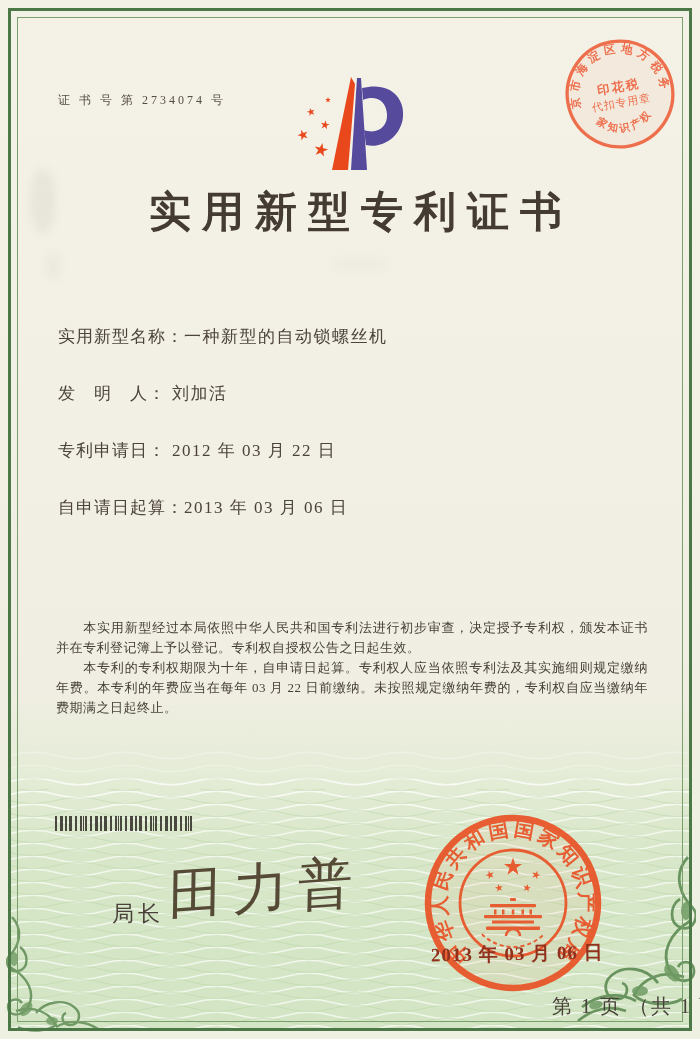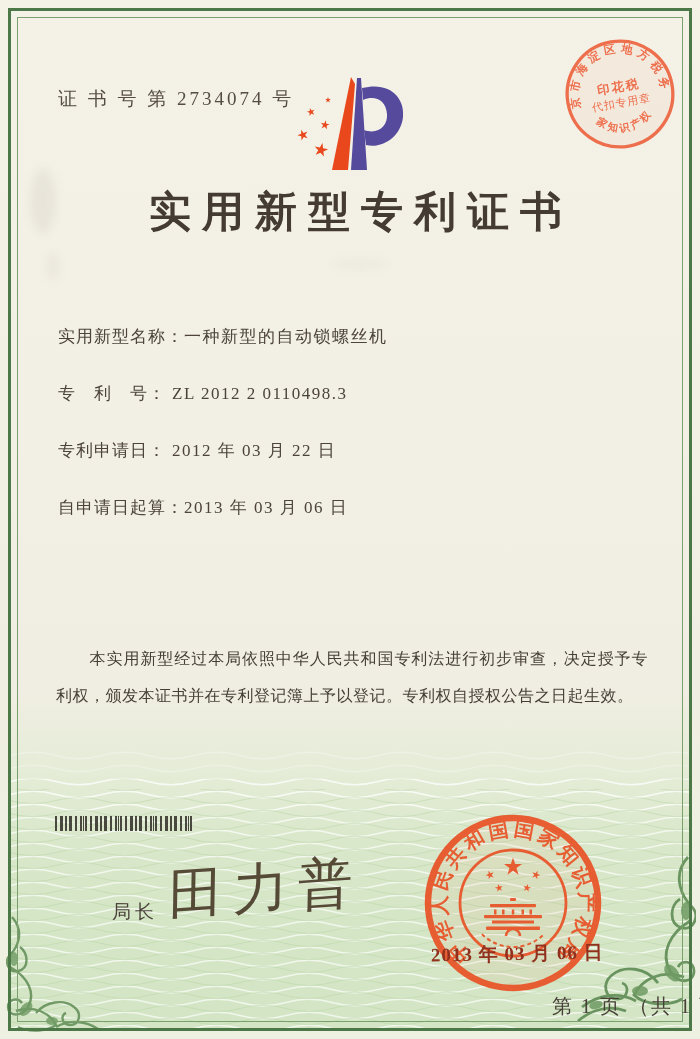--- a/index.html
+++ b/index.html
@@ -12,50 +12,50 @@
   
   .band{position:absolute;left:10px;right:10px;top:690px;bottom:10px;z-index:1;
         background:linear-gradient(180deg,rgba(214,231,199,0) 0%,rgba(214,231,199,.35) 22%,
                    rgba(212,229,196,.8) 45%,#d5e6c6 66%,#d3e5c4 100%);}
   .band svg{position:absolute;left:0;bottom:0;}
 
   
   .border-outer{position:absolute;inset:8px;border:3px solid #4c7747;z-index:3;pointer-events:none;}
   .border-inner{position:absolute;inset:17px;border:1px solid #7aa06d;z-index:3;pointer-events:none;}
 
-  .cert-no{position:absolute;left:58px;top:86px;font-size:19px;letter-spacing:3px;
+  .cert-no{position:absolute;left:58px;top:92px;font-size:12px;letter-spacing:3px;
            color:#564d42;z-index:4;}
 
   .logo{position:absolute;left:278px;top:74px;z-index:4;}
 
   .tax-stamp{position:absolute;left:562px;top:36px;z-index:6;opacity:.92;}
 
   .title{position:absolute;left:0;top:184px;width:100%;text-align:center;margin:0;
          font-size:42px;font-weight:700;letter-spacing:11px;padding-left:11px;
          color:#443b33;z-index:4;}
 
   .fields{position:absolute;left:58px;top:288px;width:580px;z-index:4;
           font-size:17px;color:#4c443b;letter-spacing:1px;}
   .frow{margin-bottom:36px;height:21px;white-space:nowrap;}
   .flabel{display:inline-block;min-width:114px;margin-top:37px;}
   .fvalue{letter-spacing:1.5px;text-align:center;}
   .redact{display:inline-flex;gap:8px;vertical-align:middle;margin-left:4px;}
   .redact i{display:inline-block;height:22px;background:rgba(255,255,255,.96);
             filter:blur(2px);box-shadow:0 0 8px 4px rgba(255,255,255,.9);}
 
-  .paras{position:absolute;left:56px;top:640px;width:592px;z-index:4;
-         font-size:16px;line-height:37px;color:#463f36;text-align:justify;}
+  .paras{position:absolute;left:56px;top:618px;width:592px;z-index:4;
+         font-size:13px;line-height:20px;color:#463f36;text-align:justify;}
   .paras p{margin:0;text-indent:2.1em;letter-spacing:.5px;}
 
   .barcode{position:absolute;left:55px;top:816px;width:140px;height:15px;z-index:4;opacity:.88;
      background:
        repeating-linear-gradient(90deg,#34322c 0 2px,transparent 2px 5px),
        repeating-linear-gradient(90deg,#34322c 0 1px,transparent 1px 7px);}
 
-  .sig-label{position:absolute;left:112px;top:899px;font-size:19px;letter-spacing:4px;
+  .sig-label{position:absolute;left:112px;top:899px;font-size:22px;letter-spacing:4px;
              color:#4a423a;z-index:4;}
   .sig-name{position:absolute;left:168px;top:852px;font-size:55px;letter-spacing:10px;
             color:#4b3d2a;z-index:4;transform:rotate(-4deg) skewX(-5deg);opacity:.92;}
 
   .seal{position:absolute;left:422px;top:812px;z-index:5;opacity:.93;}
   .seal-date{position:absolute;left:431px;top:941px;z-index:6;font-size:19px;font-weight:700;
              color:#90301d;letter-spacing:1px;transform:rotate(-1deg);}
 
   .flourish{position:absolute;z-index:2;}
   .fl-left{left:6px;bottom:6px;}
@@ -164,32 +164,33 @@
     </g>
   </svg>
 
   <h1 class="title">实用新型专利证书</h1>
 
   <div class="fields">
     <div class="frow">
       <span class="flabel">实用新型名称：</span><span class="fvalue">一种新型的自动锁螺丝机</span>
     </div>
     <div class="frow">
-      <span class="flabel">专　利　号：</span><span class="fvalue">ZL 2012 2 0110498.3</span>
+      <span class="flabel">发　明　人：</span><span class="fvalue">刘加活</span>
     </div>
     <div class="frow">
       <span class="flabel">专利申请日：</span><span class="fvalue">2012 年 03 月 22 日</span>
     </div>
     <div class="frow">
       <span class="flabel">自申请日起算：</span><span class="fvalue">2013 年 03 月 06 日</span>
     </div>
   </div>
 
   <div class="paras">
     <p>本实用新型经过本局依照中华人民共和国专利法进行初步审查，决定授予专利权，颁发本证书并在专利登记簿上予以登记。专利权自授权公告之日起生效。</p>
+    <p>本专利的专利权期限为十年，自申请日起算。专利权人应当依照专利法及其实施细则规定缴纳年费。本专利的年费应当在每年 03 月 22 日前缴纳。未按照规定缴纳年费的，专利权自应当缴纳年费期满之日起终止。</p>
   </div>
 
   <div class="barcode"></div>
 
   <div class="sig-label">局长</div>
   <div class="sig-name">田力普</div>
 
   <svg class="seal" width="182" height="182" viewBox="0 0 182 182">
     <defs>
       <path id="starB" d="M0,-10 L2.25,-3.09 L9.51,-3.09 L3.64,1.18 L5.88,8.09 L0,3.82 L-5.88,8.09 L-3.64,1.18 L-9.51,-3.09 L-2.25,-3.09 Z"></path>

